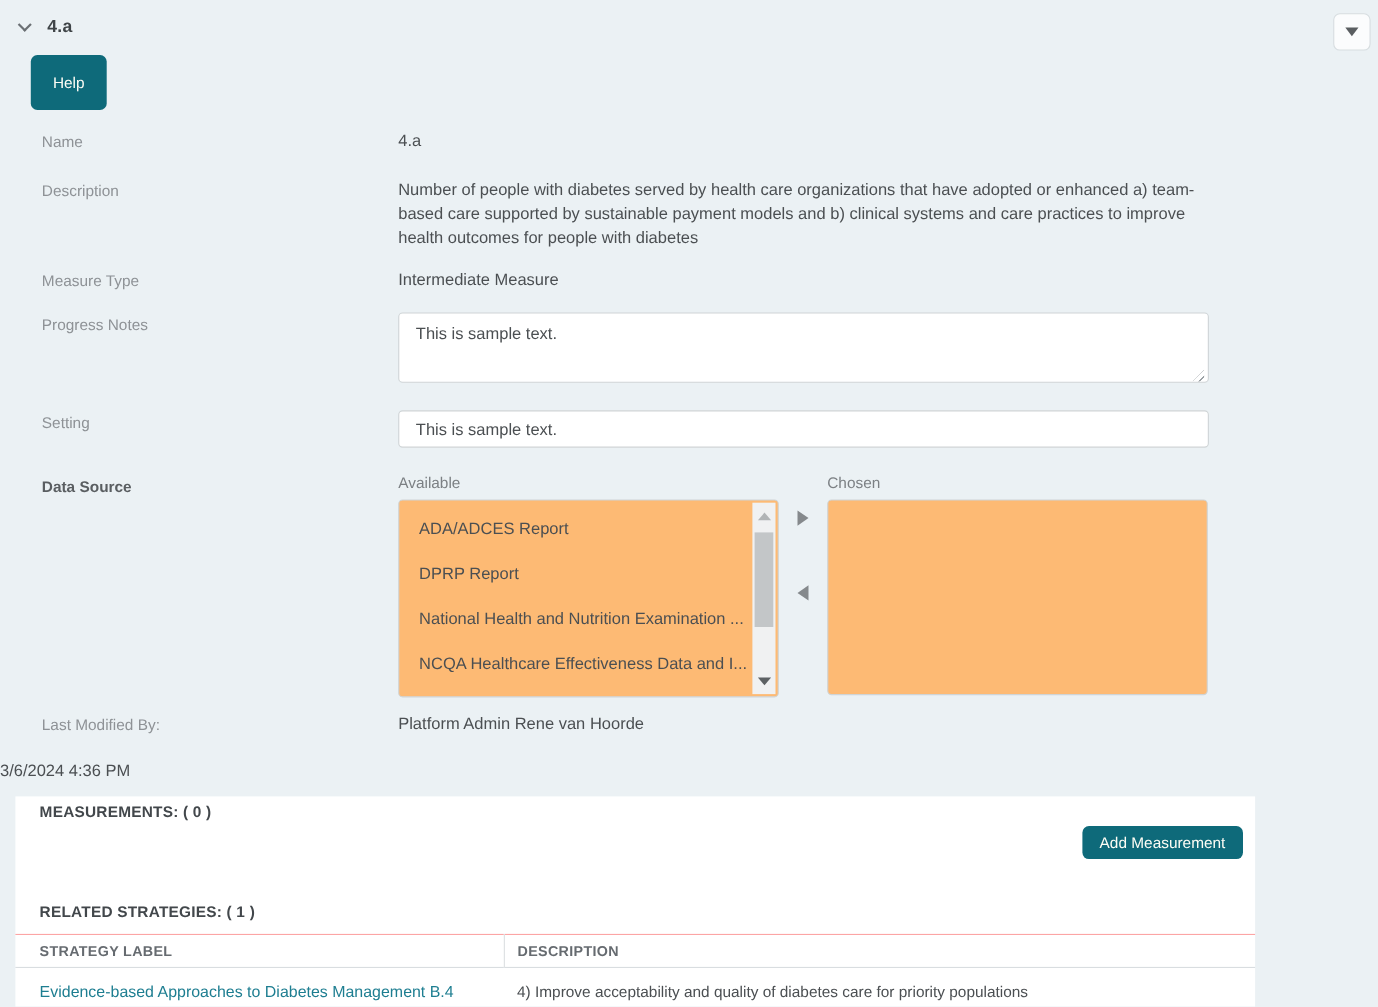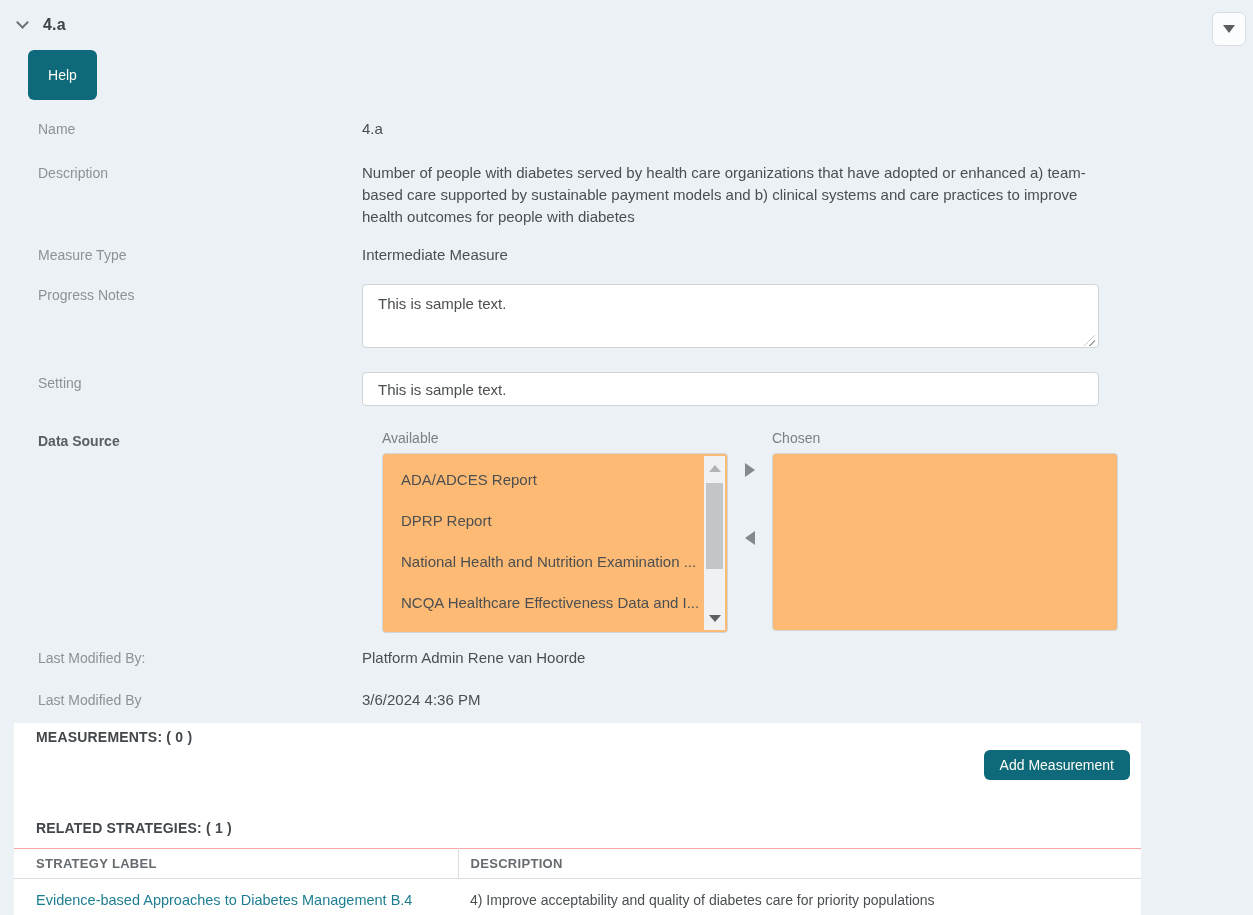--- a/index.html
+++ b/index.html
@@ -42,21 +42,21 @@
     font-size:14px; color:#8e9296;
   }
   .form-label.bold { font-weight:700; color:#5a5e61; }
   .form-value { font-size:15px; color:#4b4f52; max-width:737px; line-height:22px; }
 
   .row-name { margin-top:18px; }
   .row-desc { margin-top:22px; }
   .row-type { margin-top:16px; }
   .row-notes { margin-top:18px; }
   .row-setting { margin-top:20px; }
-  .row-datasource { margin-top:24px;gap:20px; }
+  .row-datasource { margin-top:24px; }
   .row-lmb1 { margin-top:14px; }
   .row-lmb2 { margin-top:20px; }
 
   .textarea-wrap { position:relative; width:737px; }
   textarea.note-area {
     width:737px; height:64px; resize:none; background:#fff;
     border:1px solid #cfd4d6; border-radius:4px;
     font-family:"Liberation Sans", sans-serif; font-size:15px; color:#4b4f52;
     padding:10px 12px 0 15px; outline:none;
   }
@@ -221,21 +221,20 @@
   </div>
 
   
   <div class="form-row row-lmb1">
     <div class="form-label">Last Modified By:</div>
     <div class="form-value">Platform Admin Rene van Hoorde</div>
   </div>
 
   
   <div class="form-row row-lmb2">
-    <div class="form-label">Last Modified By</div>
     <div class="form-value">3/6/2024 4:36 PM</div>
   </div>
 
   
   <div class="white-panel">
     <div class="panel-heading">MEASUREMENTS: ( 0 )</div>
     <div class="measurements-bar">
       <button class="btn-teal add-measure-btn">Add Measurement</button>
     </div>
 

